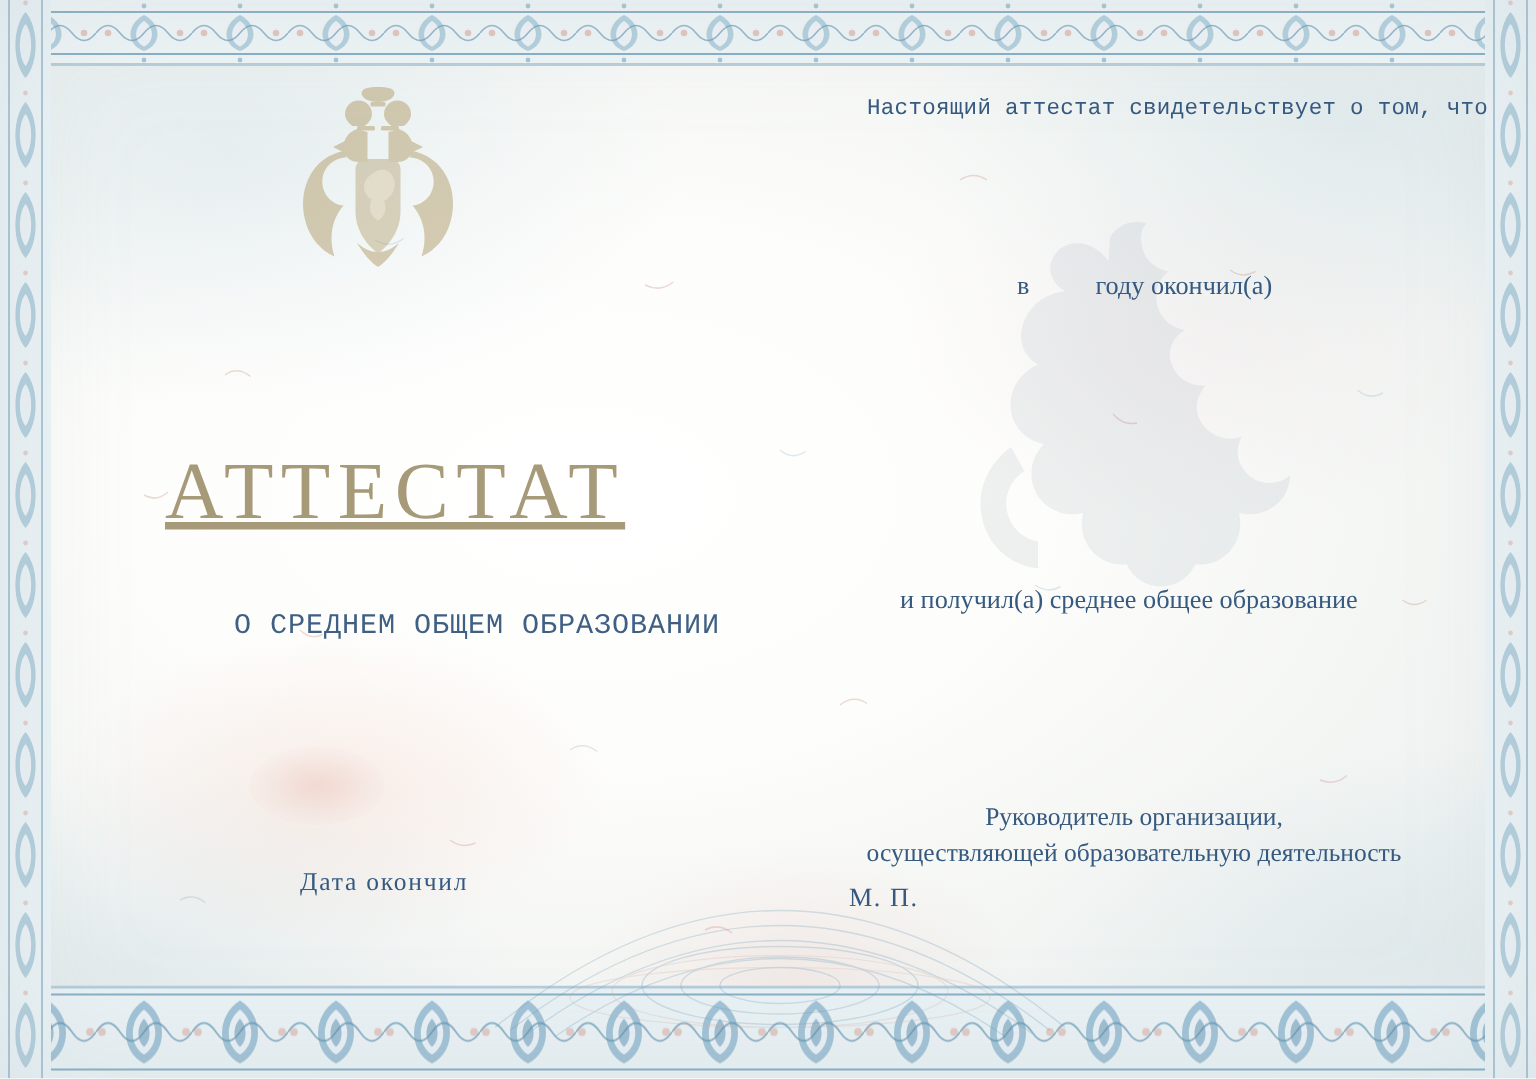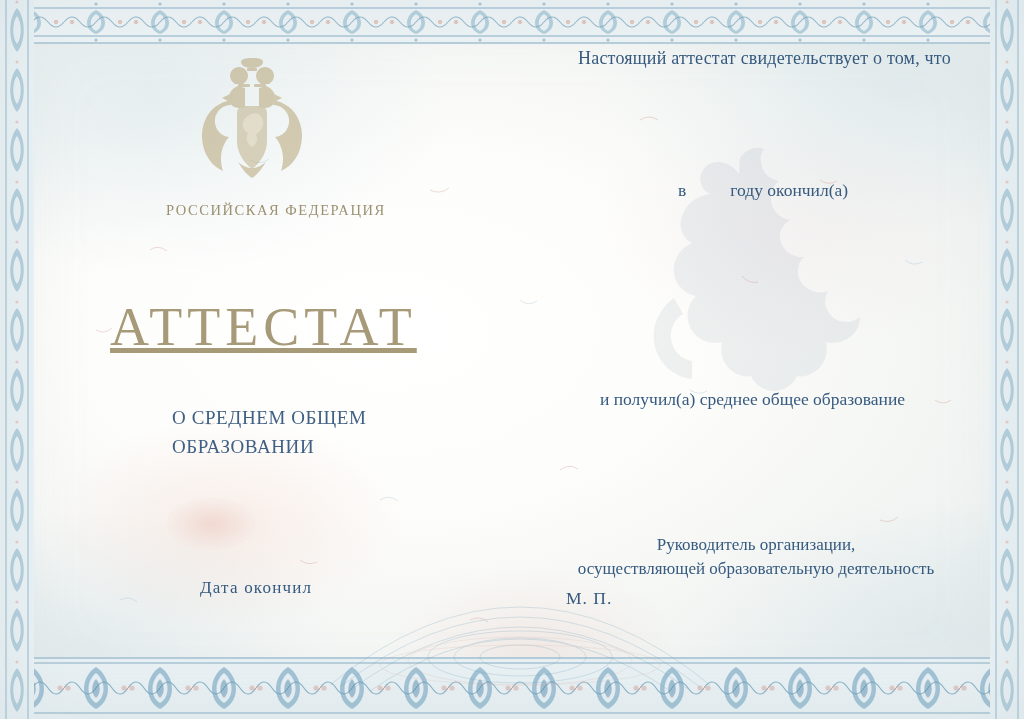--- a/index.html
+++ b/index.html
@@ -85,47 +85,49 @@
     top: 296px;
     font-size: 54px;
     letter-spacing: 5px;
     color: #a79a78;
     white-space: nowrap;
     text-decoration: underline;
   }
 
   .subtitle {
     position: absolute;
-    left: 172px;
+    left: 156px;
     top: 403px;
     font-size: 19px;
     letter-spacing: 0.6px;
     line-height: 29px;
     color: #3f5f83;
     max-width: 330px;
+    font-family: Liberation Mono, monospace;
   }
 
   .date-label {
     position: absolute;
     left: 200px;
     top: 578px;
     font-size: 17px;
     letter-spacing: 1.2px;
     color: #35597f;
     white-space: nowrap;
   }
 
   .r-line1 {
     position: absolute;
     left: 578px;
-    top: 48px;
-    font-size: 18px;
+    top: 64px;
+    font-size: 15px;
     color: #35597f;
     letter-spacing: .2px;
     white-space: nowrap;
+    font-family: Liberation Mono, monospace;
   }
   .r-line2 {
     position: absolute;
     left: 678px;
     top: 180px;
     font-size: 17.5px;
     color: #35597f;
     white-space: nowrap;
     text-align: right;
   }
@@ -334,21 +336,20 @@
     <g fill="none" stroke="#d3a79c" stroke-width="0.8" opacity=".45">
       <ellipse cx="190" cy="66" rx="112" ry="24"></ellipse>
       <ellipse cx="190" cy="70" rx="140" ry="20"></ellipse>
     </g>
   </svg>
 
   <div class="stain"></div>
 
   <div class="content">
 
-    <div class="rf-line">РОССИЙСКАЯ ФЕДЕРАЦИЯ</div>
 
     <div class="attestat">АТТЕСТАТ</div>
 
     <div class="subtitle">О СРЕДНЕМ ОБЩЕМ ОБРАЗОВАНИИ</div>
 
     <div class="date-label">Дата окончил</div>
 
     <div class="r-line1">Настоящий аттестат свидетельствует о том, что</div>
 
     <div class="r-line2">

